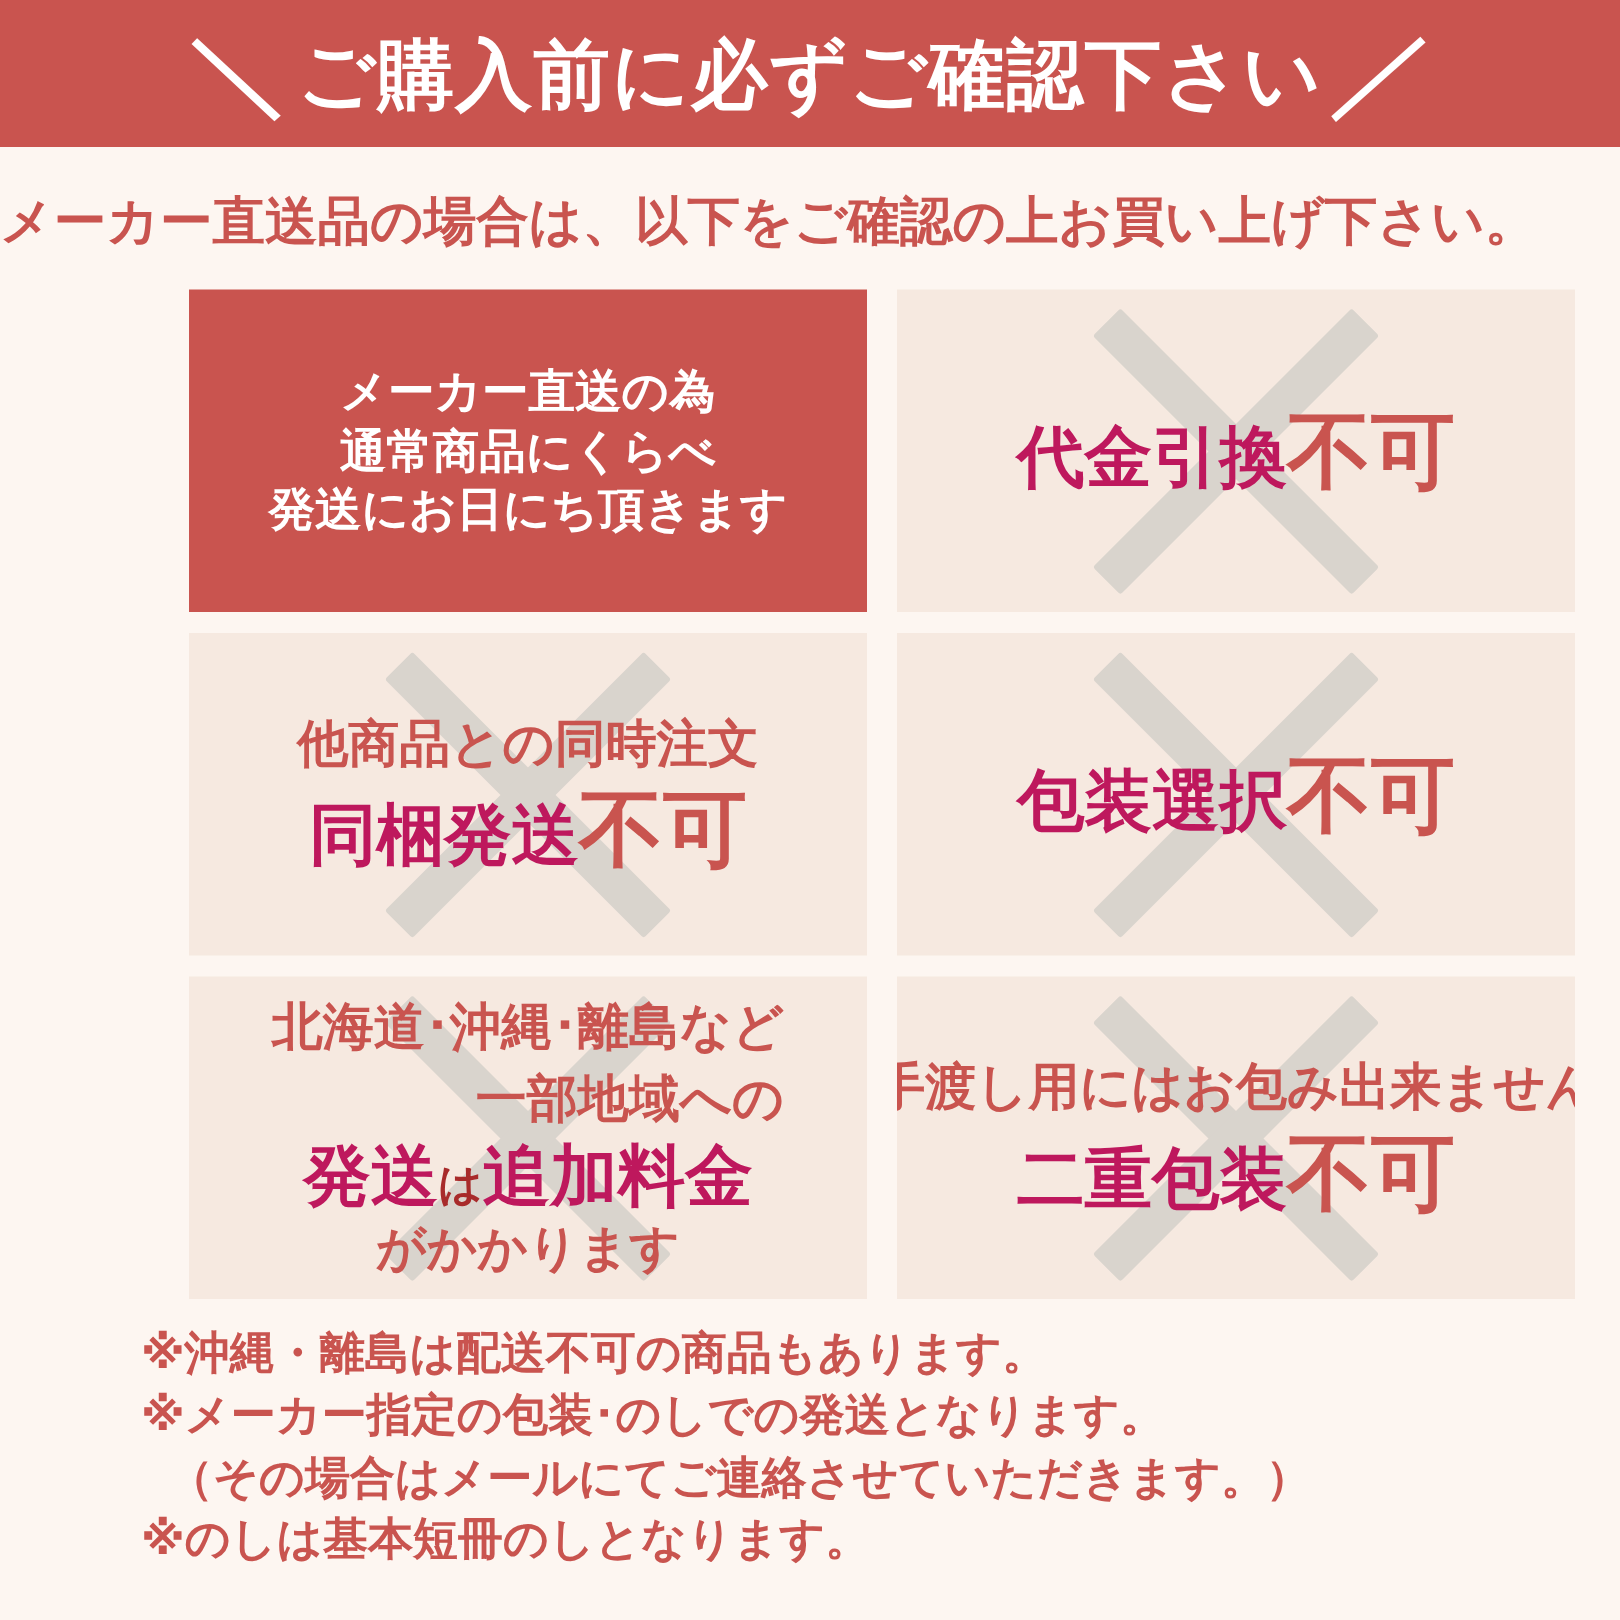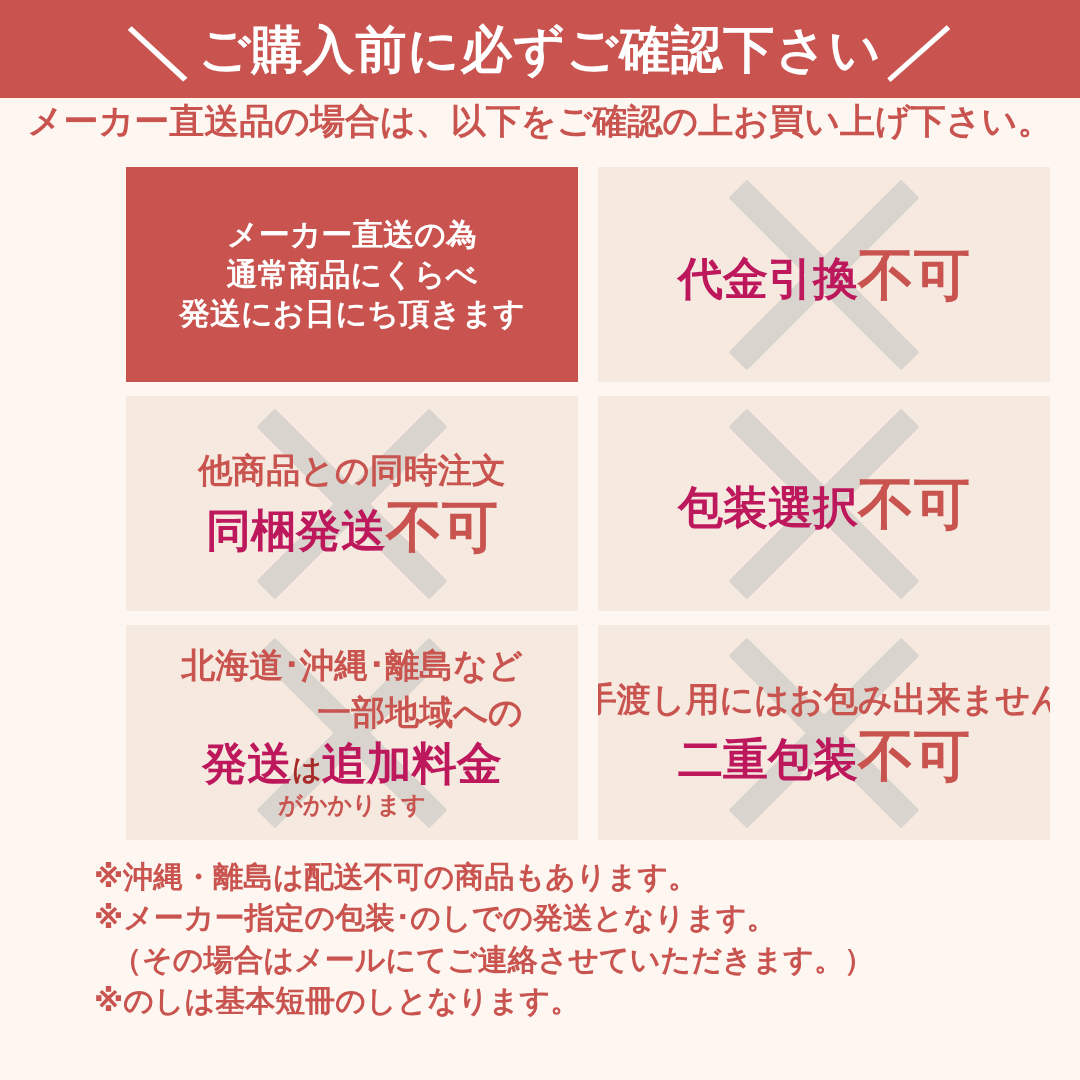--- a/index.html
+++ b/index.html
@@ -57,21 +57,21 @@
     letter-spacing: 1px;
     line-height: 1;
     white-space: nowrap;
   }
 
   
   .subtitle {
     color: #c9544f;
     font-size: 35px;
     font-weight: bold;
-    text-align: center;
+    margin-top: 26px;
     letter-spacing: 0px;
     white-space: nowrap;
   }
 
   
   .grid {
     margin: 22px auto 0 auto;
     width: 828px;
     display: grid;
     grid-template-columns: 452px 452px;
@@ -147,21 +147,21 @@
     font-size: 56px;
     font-weight: bold;
   }
   .line-big .mid {
     color: #a82b2b;
     font-size: 29px;
     font-weight: bold;
   }
   .line-tail {
     color: #c9544f;
-    font-size: 24px;
+    font-size: 33px;
     font-weight: bold;
     white-space: nowrap;
     margin-top: 2px;
   }
 
   
   .notes {
     margin: 16px auto 0 auto;
     width: 924px;
     color: #c9544f;

